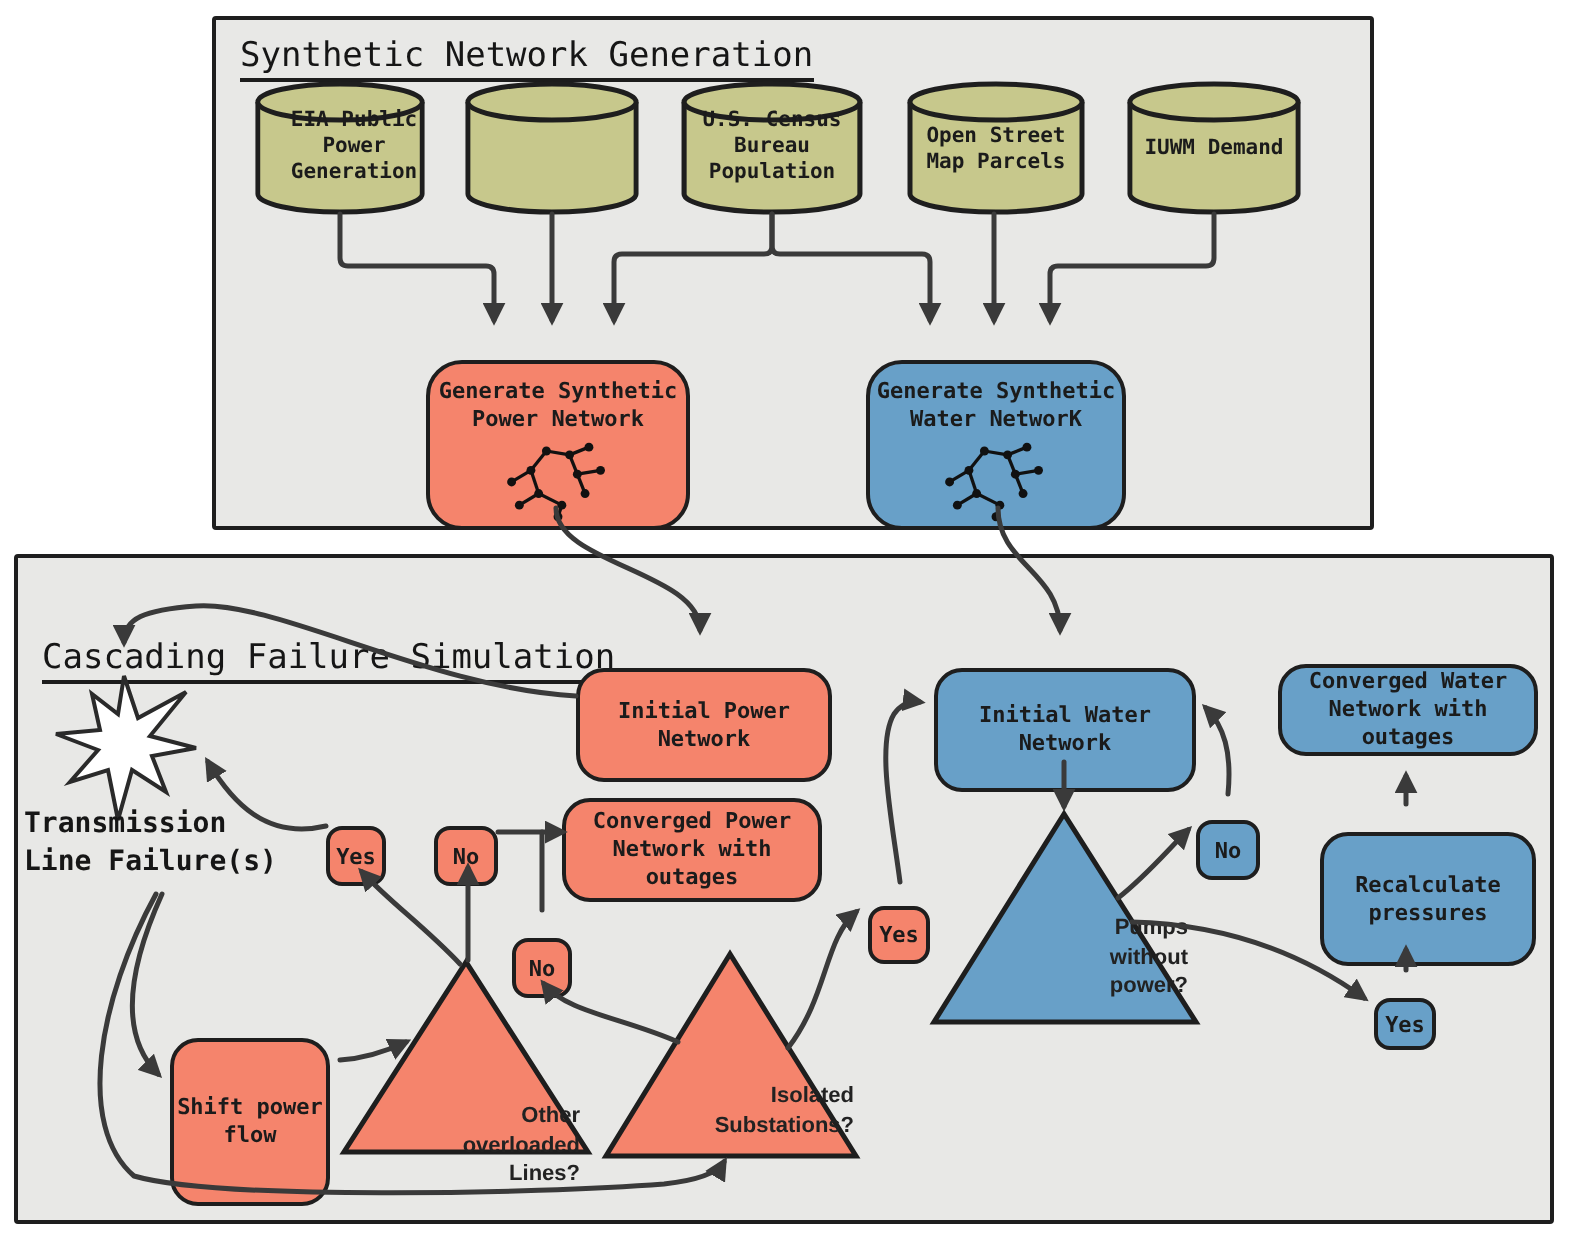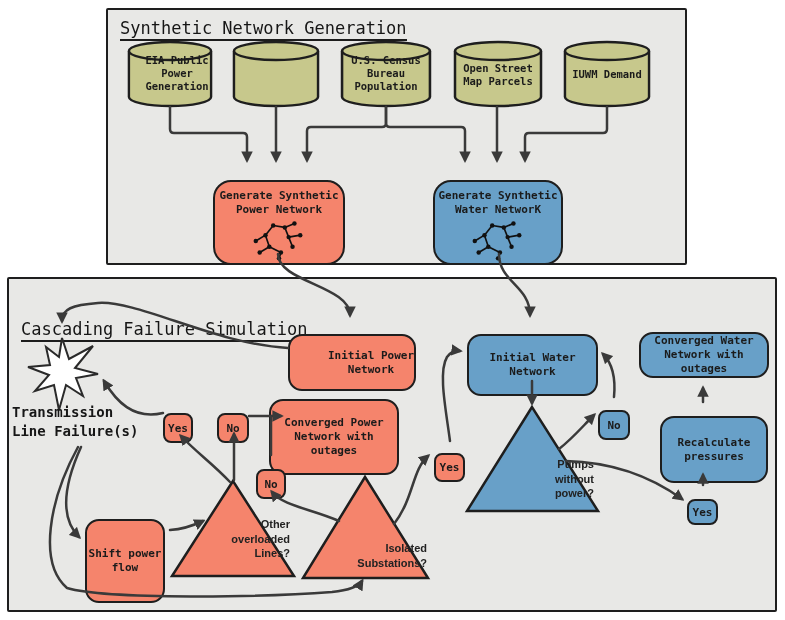--- a/index.html
+++ b/index.html
@@ -150,25 +150,25 @@
         <circle cx="10" cy="34" r="2.3"></circle>
       <circle cx="30" cy="40" r="2.3"></circle>
         <circle cx="36" cy="8" r="2.3"></circle>
         <circle cx="16" cy="16" r="2.3"></circle>
       <circle cx="40" cy="18" r="2.3"></circle>
         <circle cx="20" cy="28" r="2.3"></circle>
         <circle cx="32" cy="34" r="2.3"></circle>
     </svg>
   </div>
 
-  <div class="node box" style="left:288px;top:322px;width:128px;height:57px;justify-content:flex-end;">
+  <div class="node box" style="left:288px;top:322px;width:128px;height:57px;">
     <div class="lbl">Initial Power
 Network</div>
   </div>
-  <div class="node box" style="left:269px;top:387px;width:130px;height:76px;">
+  <div class="node box" style="left:281px;top:387px;width:130px;height:52px;">
     <div class="lbl">Converged Power
 Network with
 outages</div>
   </div>
   <div class="node box" style="left:85px;top:507px;width:80px;height:84px;">
     <div class="lbl">Shift power
 flow</div>
   </div>
   <div class="node box water" style="left:467px;top:322px;width:131px;height:62px;">
     <div class="lbl">Initial Water
@@ -196,21 +196,21 @@
   <div class="node mini" style="left:434px;top:441px;width:31px;height:29px;">
     <div class="lbl">Yes</div>
   </div>
   <div class="node mini water" style="left:598px;top:398px;width:32px;height:30px;">
     <div class="lbl">No</div>
   </div>
   <div class="node mini water" style="left:687px;top:487px;width:31px;height:26px;">
     <div class="lbl">Yes</div>
   </div>
 
-  <div class="tri-lbl" style="left:178px;top:517px;width:112px;">
+  <div class="tri-lbl" style="left:178px;top:551px;width:112px;">
     <div class="lbl">Other
 overloaded
 Lines?</div>
   </div>
   <div class="tri-lbl" style="left:305px;top:541px;width:122px;">
     <div class="lbl">Isolated
 Substations?</div>
   </div>
   <div class="tri-lbl" style="left:472px;top:457px;width:122px;">
     <div class="lbl">Pumps

